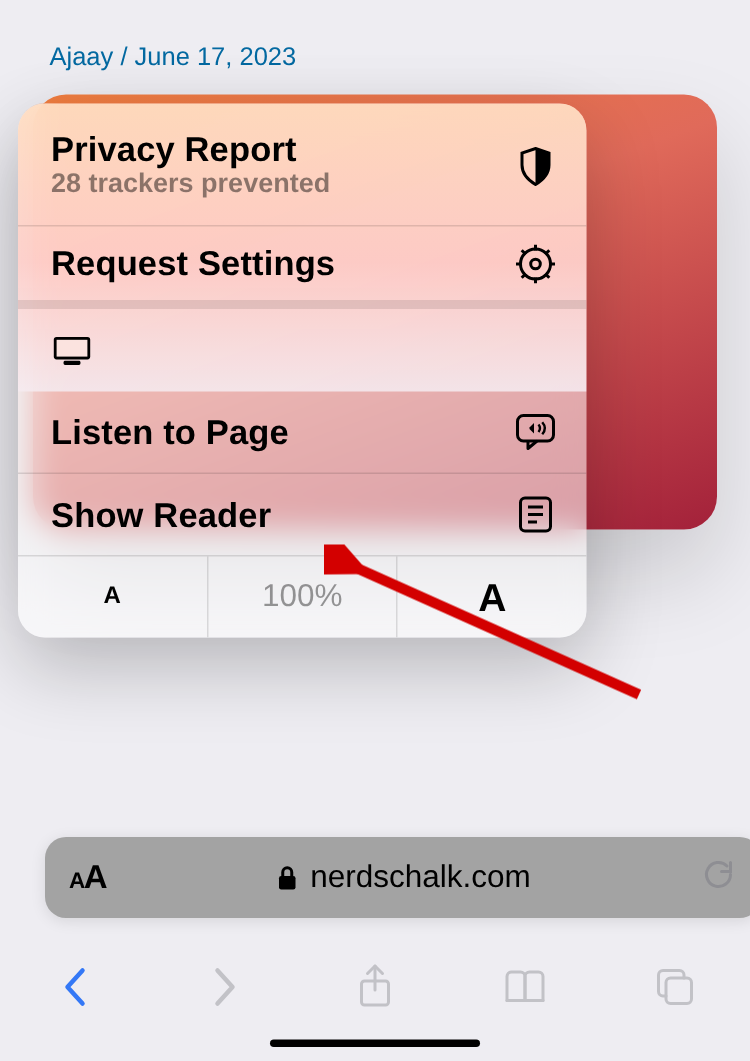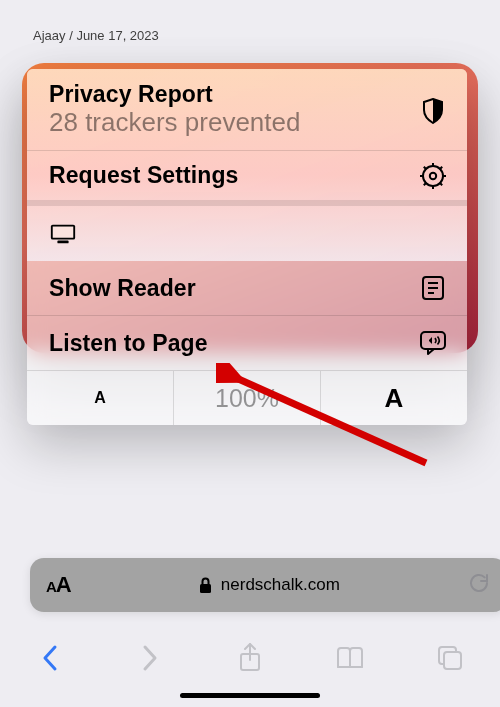--- a/index.html
+++ b/index.html
@@ -1,39 +1,39 @@
 <!DOCTYPE html>
 <html><head>
 <meta charset="utf-8">
 <style>
   html,body{margin:0;padding:0;width:500px;height:707px;font-family:-apple-system,BlinkMacSystemFont,"Helvetica Neue",Arial,sans-serif;-webkit-font-smoothing:antialiased;}
   body{background:#eeedf2;position:relative;overflow:hidden;}
-  .byline{position:absolute;left:33px;top:28px;color:#404040;font-size:13px;font-weight:500;}
+  .byline{position:absolute;left:33px;top:28px;color:#0369a1;font-size:17px;font-weight:500;}
   .panel-bg{position:absolute;left:22px;top:63px;width:456px;height:290px;border-radius:22px;background:linear-gradient(160deg,#ef7d3e 0%,#e06a5a 40%,#a3213a 100%);box-shadow:0 30px 60px rgba(0,0,0,.15);}
-  .menu{position:absolute;left:27px;top:69px;width:440px;border-radius:6px;background:rgba(255,255,255,.55);backdrop-filter:blur(10px);overflow:hidden;box-shadow:0 20px 50px rgba(0,0,0,.22);}
+  .menu{position:absolute;left:12px;top:69px;width:379px;border-radius:18px;background:rgba(255,255,255,.55);backdrop-filter:blur(10px);overflow:hidden;box-shadow:0 20px 50px rgba(0,0,0,.22);}
   .tinted{background:linear-gradient(180deg,rgba(255,220,190,.85) 0%,rgba(255,205,200,.85) 55%,rgba(245,235,240,.88) 100%);}
   .row{display:flex;align-items:center;justify-content:space-between;padding:0 20px 0 22px;border-bottom:1px solid rgba(0,0,0,.12);box-sizing:border-box;}
   .row:last-child{border-bottom:none;}
   .lbl{font-size:23px;font-weight:600;color:#000;letter-spacing:.1px;}
-  .sub{display:block;font-size:26px;font-weight:400;color:rgba(0,0,0,.45);margin-top:-1px;}
+  .sub{display:block;font-size:18px;font-weight:700;color:rgba(0,0,0,.45);margin-top:-1px;}
   .tall{height:82px;flex-direction:column;align-items:flex-start;justify-content:center;position:relative;}
   .tall .icon{position:absolute;right:20px;top:28px;}
   .std{height:55px;}
   .thick-sep{border-bottom:6px solid rgba(0,0,0,.10);}
   .icon{width:28px;height:28px;display:flex;align-items:center;justify-content:center;color:#000;}
   .zoom{display:flex;height:54px;}
   .zoom>div{flex:1;display:flex;align-items:center;justify-content:center;border-right:1px solid rgba(0,0,0,.12);}
   .zoom>div:last-child{border-right:none;}
   .zoom .small{font-size:16px;font-weight:700;}
-  .zoom .pct{font-size:25px;color:rgba(0,0,0,.4);font-weight:500;}
+  .zoom .pct{font-size:21px;color:rgba(0,0,0,.4);font-weight:500;}
   .zoom .big{font-size:26px;font-weight:700;}
   .urlbar{position:absolute;left:30px;top:558px;width:477px;height:54px;border-radius:14px;background:#a3a3a3;box-shadow:0 2px 10px rgba(0,0,0,.1);display:flex;align-items:center;padding:0 16px;box-sizing:border-box;}
   .urlbar .aa{font-weight:700;font-size:15px;letter-spacing:-1px;}
   .urlbar .aa .biga{font-size:22px;}
-  .urlbar .center{flex:1;display:flex;align-items:center;justify-content:center;gap:8px;font-size:17px;color:#000;font-weight:500;}
+  .urlbar .center{flex:1;display:flex;align-items:center;justify-content:center;gap:8px;font-size:21px;color:#000;font-weight:500;}
   .urlbar .reload{color:#8e8e93;}
   .toolbar{position:absolute;left:0;top:628px;width:500px;height:60px;display:flex;align-items:center;justify-content:space-around;}
   .toolbar .titem{width:64px;height:44px;display:flex;align-items:center;justify-content:center;}
   .toolbar .back svg{color:#3478f6;}
   .toolbar .dis svg{color:#c2c2c7;}
   .home{position:absolute;left:180px;top:693px;width:140px;height:5px;border-radius:3px;background:#000;}
   .arrow{position:absolute;left:216px;top:363px;width:220px;height:110px;pointer-events:none;}
 </style>
 </head>
 <body>
@@ -83,40 +83,40 @@
             <rect x="2" y="2" width="26" height="16" rx="2" fill="#000"></rect>
             <rect x="4" y="4" width="22" height="12" fill="#fbe3df"></rect>
             <rect x="9" y="19" width="12" height="3" rx="1" fill="#000"></rect>
           </svg>
       </span>
     </div>
 
   </div>
 
   <div class="row std">
-    <span class="lbl">Show Reader</span>
-    <span class="icon">
-      <svg width="24" height="26" viewBox="0 0 24 26">
-          <rect x="2" y="2" width="20" height="22" rx="3" fill="none" stroke="#000" stroke-width="2"></rect>
-          <line x1="7" y1="8" x2="17" y2="8" stroke="#000" stroke-width="2"></line>
-          <line x1="7" y1="13" x2="17" y2="13" stroke="#000" stroke-width="2"></line>
-          <line x1="7" y1="18" x2="13" y2="18" stroke="#000" stroke-width="2"></line>
-        </svg>
-    </span>
-  </div>
-
-  <div class="row std">
     <span class="lbl">Listen to Page</span>
     <span class="icon">
       <svg width="28" height="26" viewBox="0 0 28 26">
           <rect x="2" y="2" width="24" height="17" rx="4" fill="none" stroke="#000" stroke-width="2"></rect>
           <path d="M9 19 L9 24 L15 19" fill="none" stroke="#000" stroke-width="2" stroke-linejoin="round"></path>
           <path d="M10 10 L13 7 V14 L10 11 Z" fill="#000"></path>
           <path d="M16 8 Q18 10.5 16 13" stroke="#000" stroke-width="1.6" fill="none"></path>
           <path d="M18.5 6.5 Q22 10.5 18.5 14.5" stroke="#000" stroke-width="1.6" fill="none"></path>
+        </svg>
+    </span>
+  </div>
+
+  <div class="row std">
+    <span class="lbl">Show Reader</span>
+    <span class="icon">
+      <svg width="24" height="26" viewBox="0 0 24 26">
+          <rect x="2" y="2" width="20" height="22" rx="3" fill="none" stroke="#000" stroke-width="2"></rect>
+          <line x1="7" y1="8" x2="17" y2="8" stroke="#000" stroke-width="2"></line>
+          <line x1="7" y1="13" x2="17" y2="13" stroke="#000" stroke-width="2"></line>
+          <line x1="7" y1="18" x2="13" y2="18" stroke="#000" stroke-width="2"></line>
         </svg>
     </span>
   </div>
 
   <div class="zoom">
     <div>
         <span class="small">A</span>
       </div>
     <div>
         <span class="pct">100%</span>

